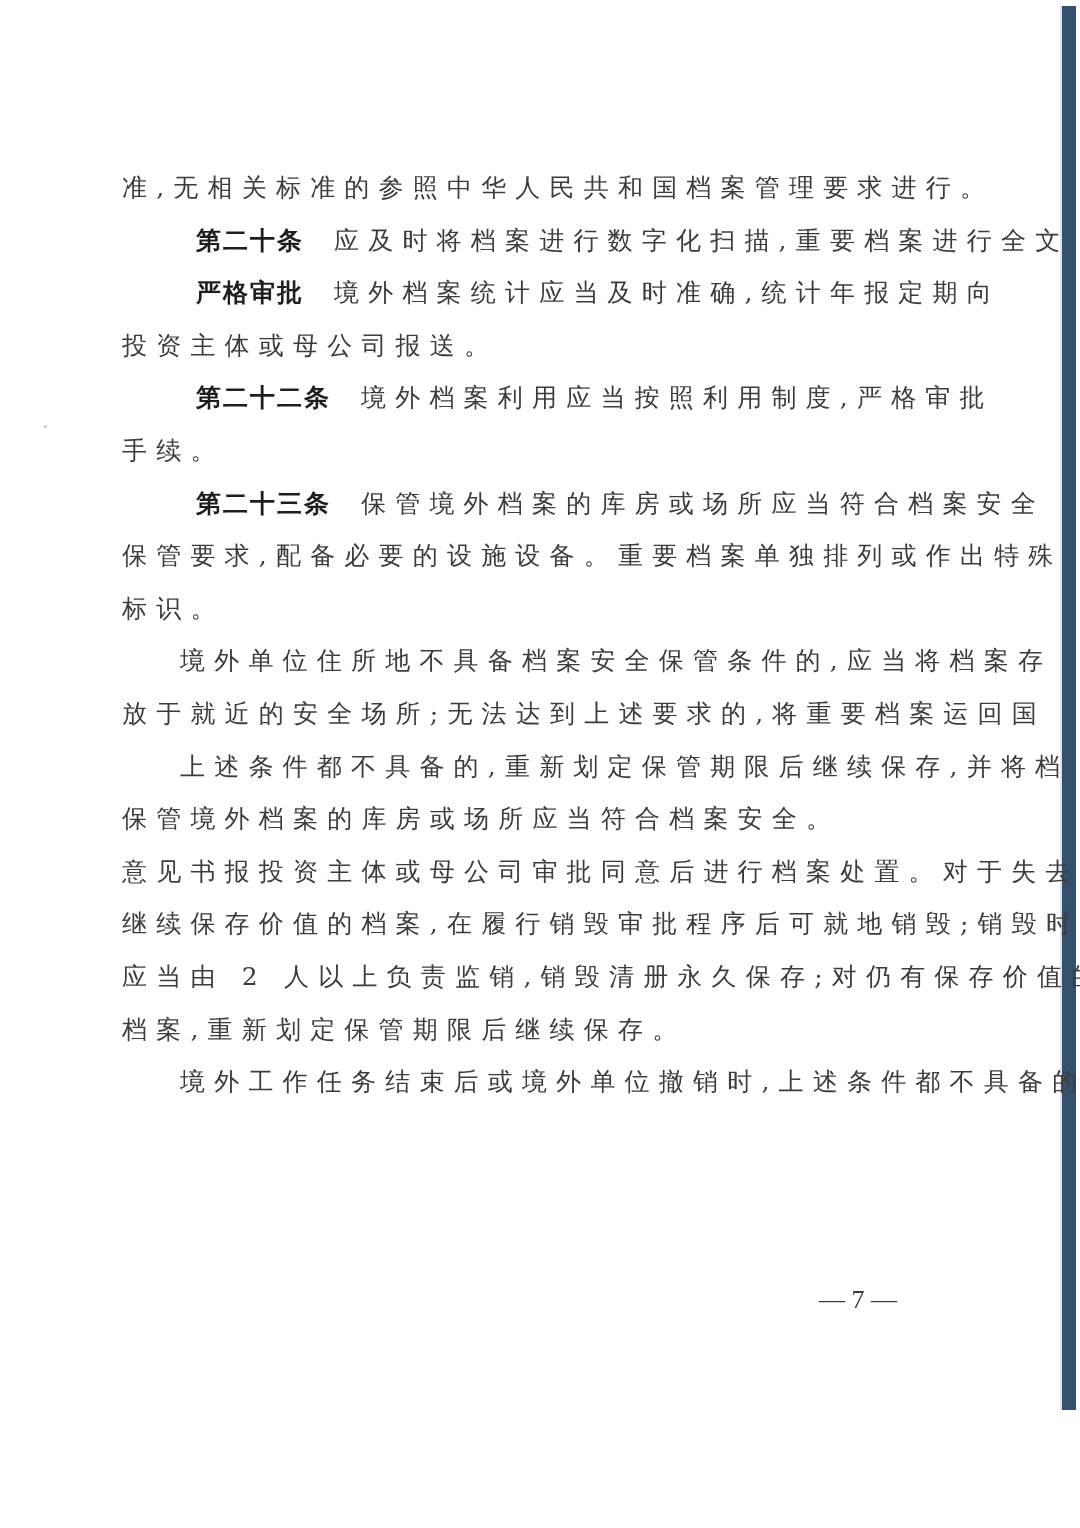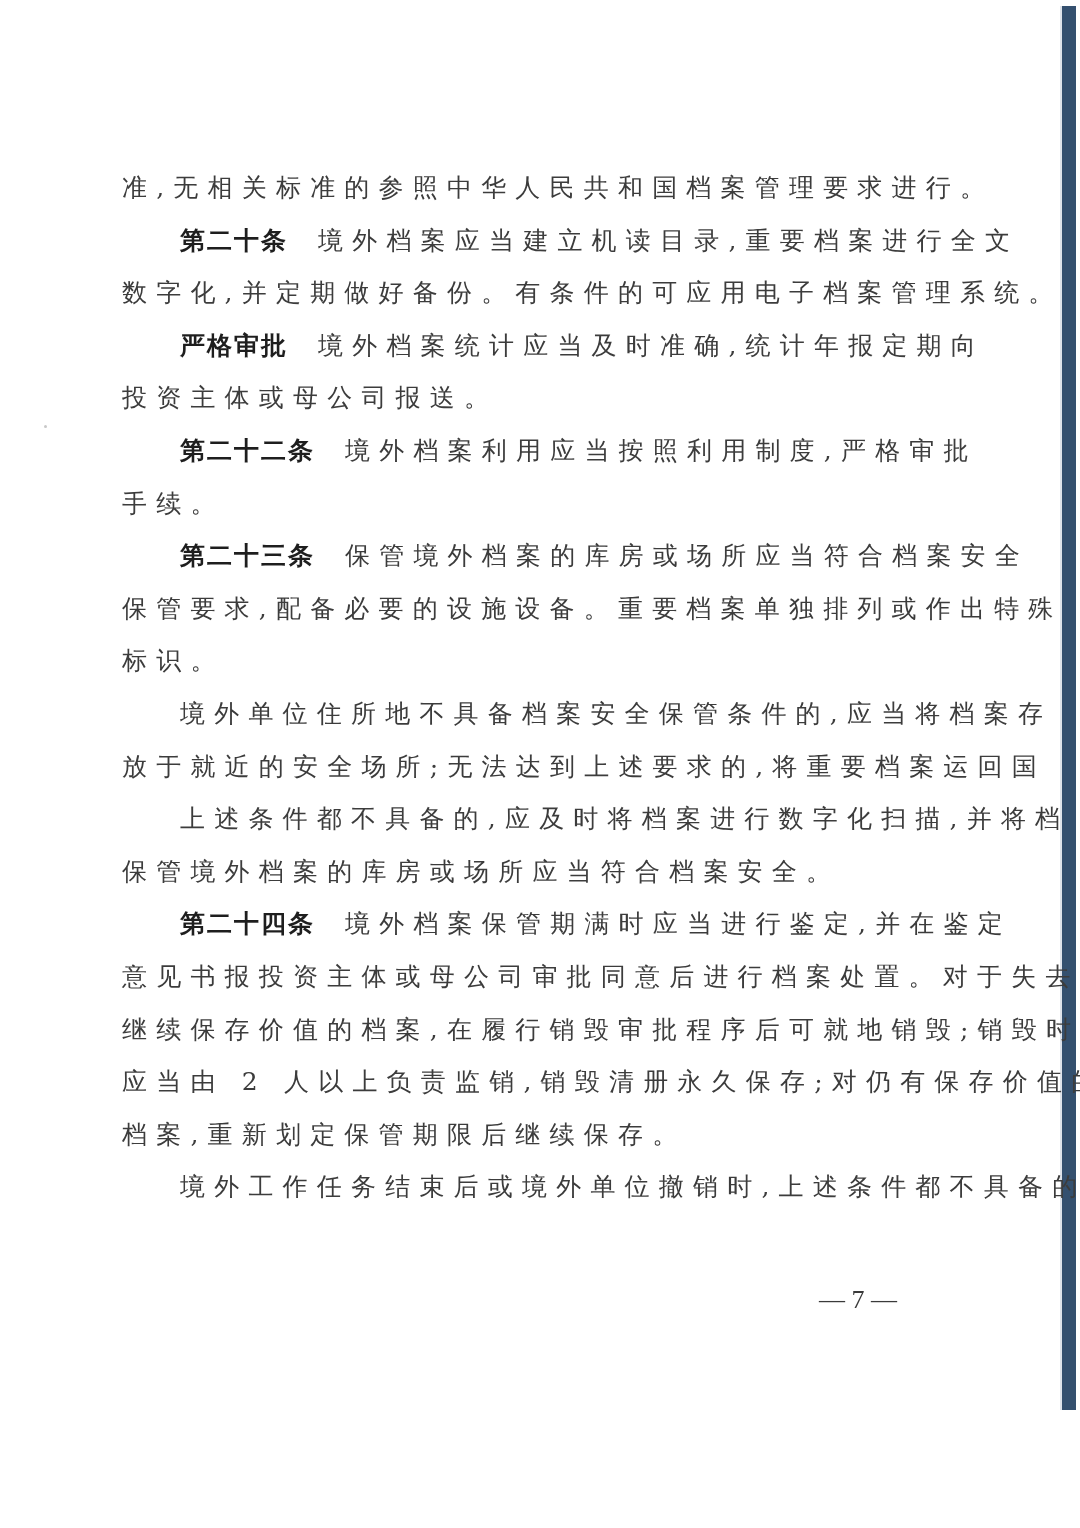--- a/index.html
+++ b/index.html
@@ -62,20 +62,21 @@
   }
   .indent {
     padding-left: 58px;
   }
   .article-num {
     font-family: "DejaVu Sans", "Liberation Sans", sans-serif;
     font-weight: bold;
     color: #1e1e1e;
     letter-spacing: 2px;
     margin-right: 30px;
+    margin-left: 16px;
   }
   .page-number {
     position: absolute;
     left: 808px;
     top: 1280px;
     width: 100px;
     height: 40px;
     line-height: 40px;
     font-size: 26px;
     color: #3a3a3a;
@@ -90,24 +91,21 @@
 <div class="page">
   <div class="edge-bar-shadow"></div>
   <div class="edge-bar"></div>
   <div class="speck"></div>
 
   <div class="body-text">
     <div class="line">
       <span>准,无相关标准的参照中华人民共和国档案管理要求进行。</span>
     </div>
     <div class="line indent">
-      <span class="article-num">第二十条</span><span>境外档案应当建立机读目录,重要档案进行全文</span>
-    </div>
-    <div class="line">
-      <span>数字化,并定期做好备份。有条件的可应用电子档案管理系统。</span>
+      <span class="article-num">第二十条</span><span>应及时将档案进行数字化扫描,重要档案进行全文</span>
     </div>
     <div class="line indent">
       <span class="article-num">严格审批</span><span>境外档案统计应当及时准确,统计年报定期向</span>
     </div>
     <div class="line">
       <span>投资主体或母公司报送。</span>
     </div>
     <div class="line indent">
       <span class="article-num">第二十二条</span><span>境外档案利用应当按照利用制度,严格审批</span>
     </div>
@@ -123,27 +121,24 @@
     <div class="line">
       <span>标识。</span>
     </div>
     <div class="line indent">
       <span>境外单位住所地不具备档案安全保管条件的,应当将档案存</span>
     </div>
     <div class="line">
       <span>放于就近的安全场所;无法达到上述要求的,将重要档案运回国</span>
     </div>
     <div class="line indent">
-      <span>上述条件都不具备的,应及时将档案进行数字化扫描,并将档</span>
+      <span>上述条件都不具备的,重新划定保管期限后继续保存,并将档</span>
     </div>
     <div class="line">
       <span>保管境外档案的库房或场所应当符合档案安全。</span>
-    </div>
-    <div class="line indent">
-      <span class="article-num">第二十四条</span><span>境外档案保管期满时应当进行鉴定,并在鉴定</span>
     </div>
     <div class="line">
       <span>意见书报投资主体或母公司审批同意后进行档案处置。对于失去</span>
     </div>
     <div class="line">
       <span>继续保存价值的档案,在履行销毁审批程序后可就地销毁;销毁时</span>
     </div>
     <div class="line">
       <span>应当由 2 人以上负责监销,销毁清册永久保存;对仍有保存价值的</span>
     </div>

